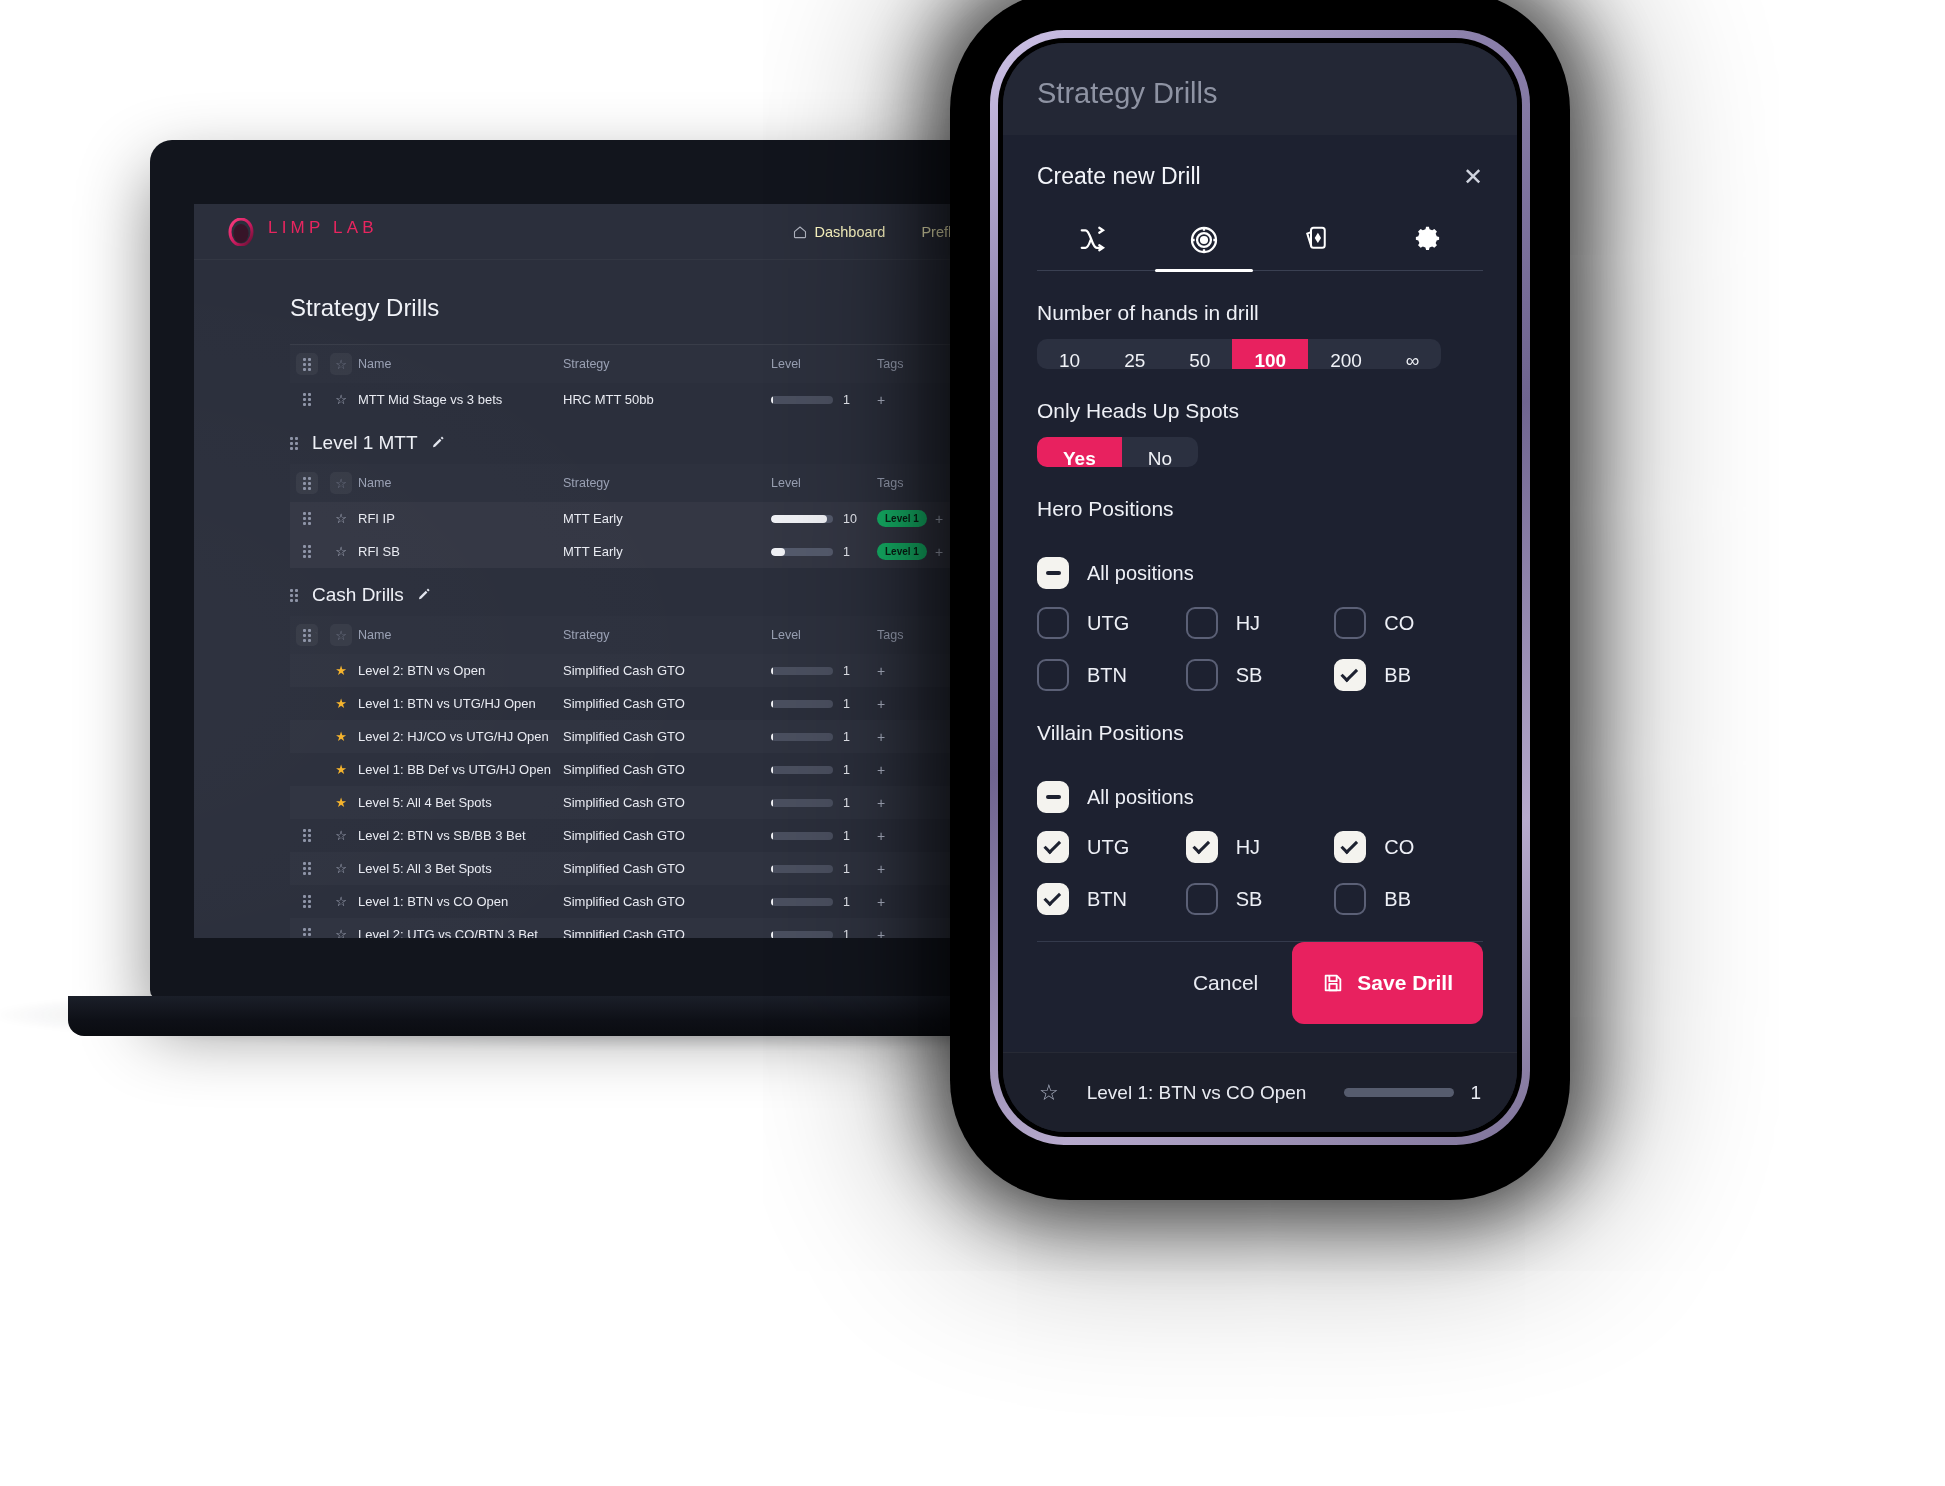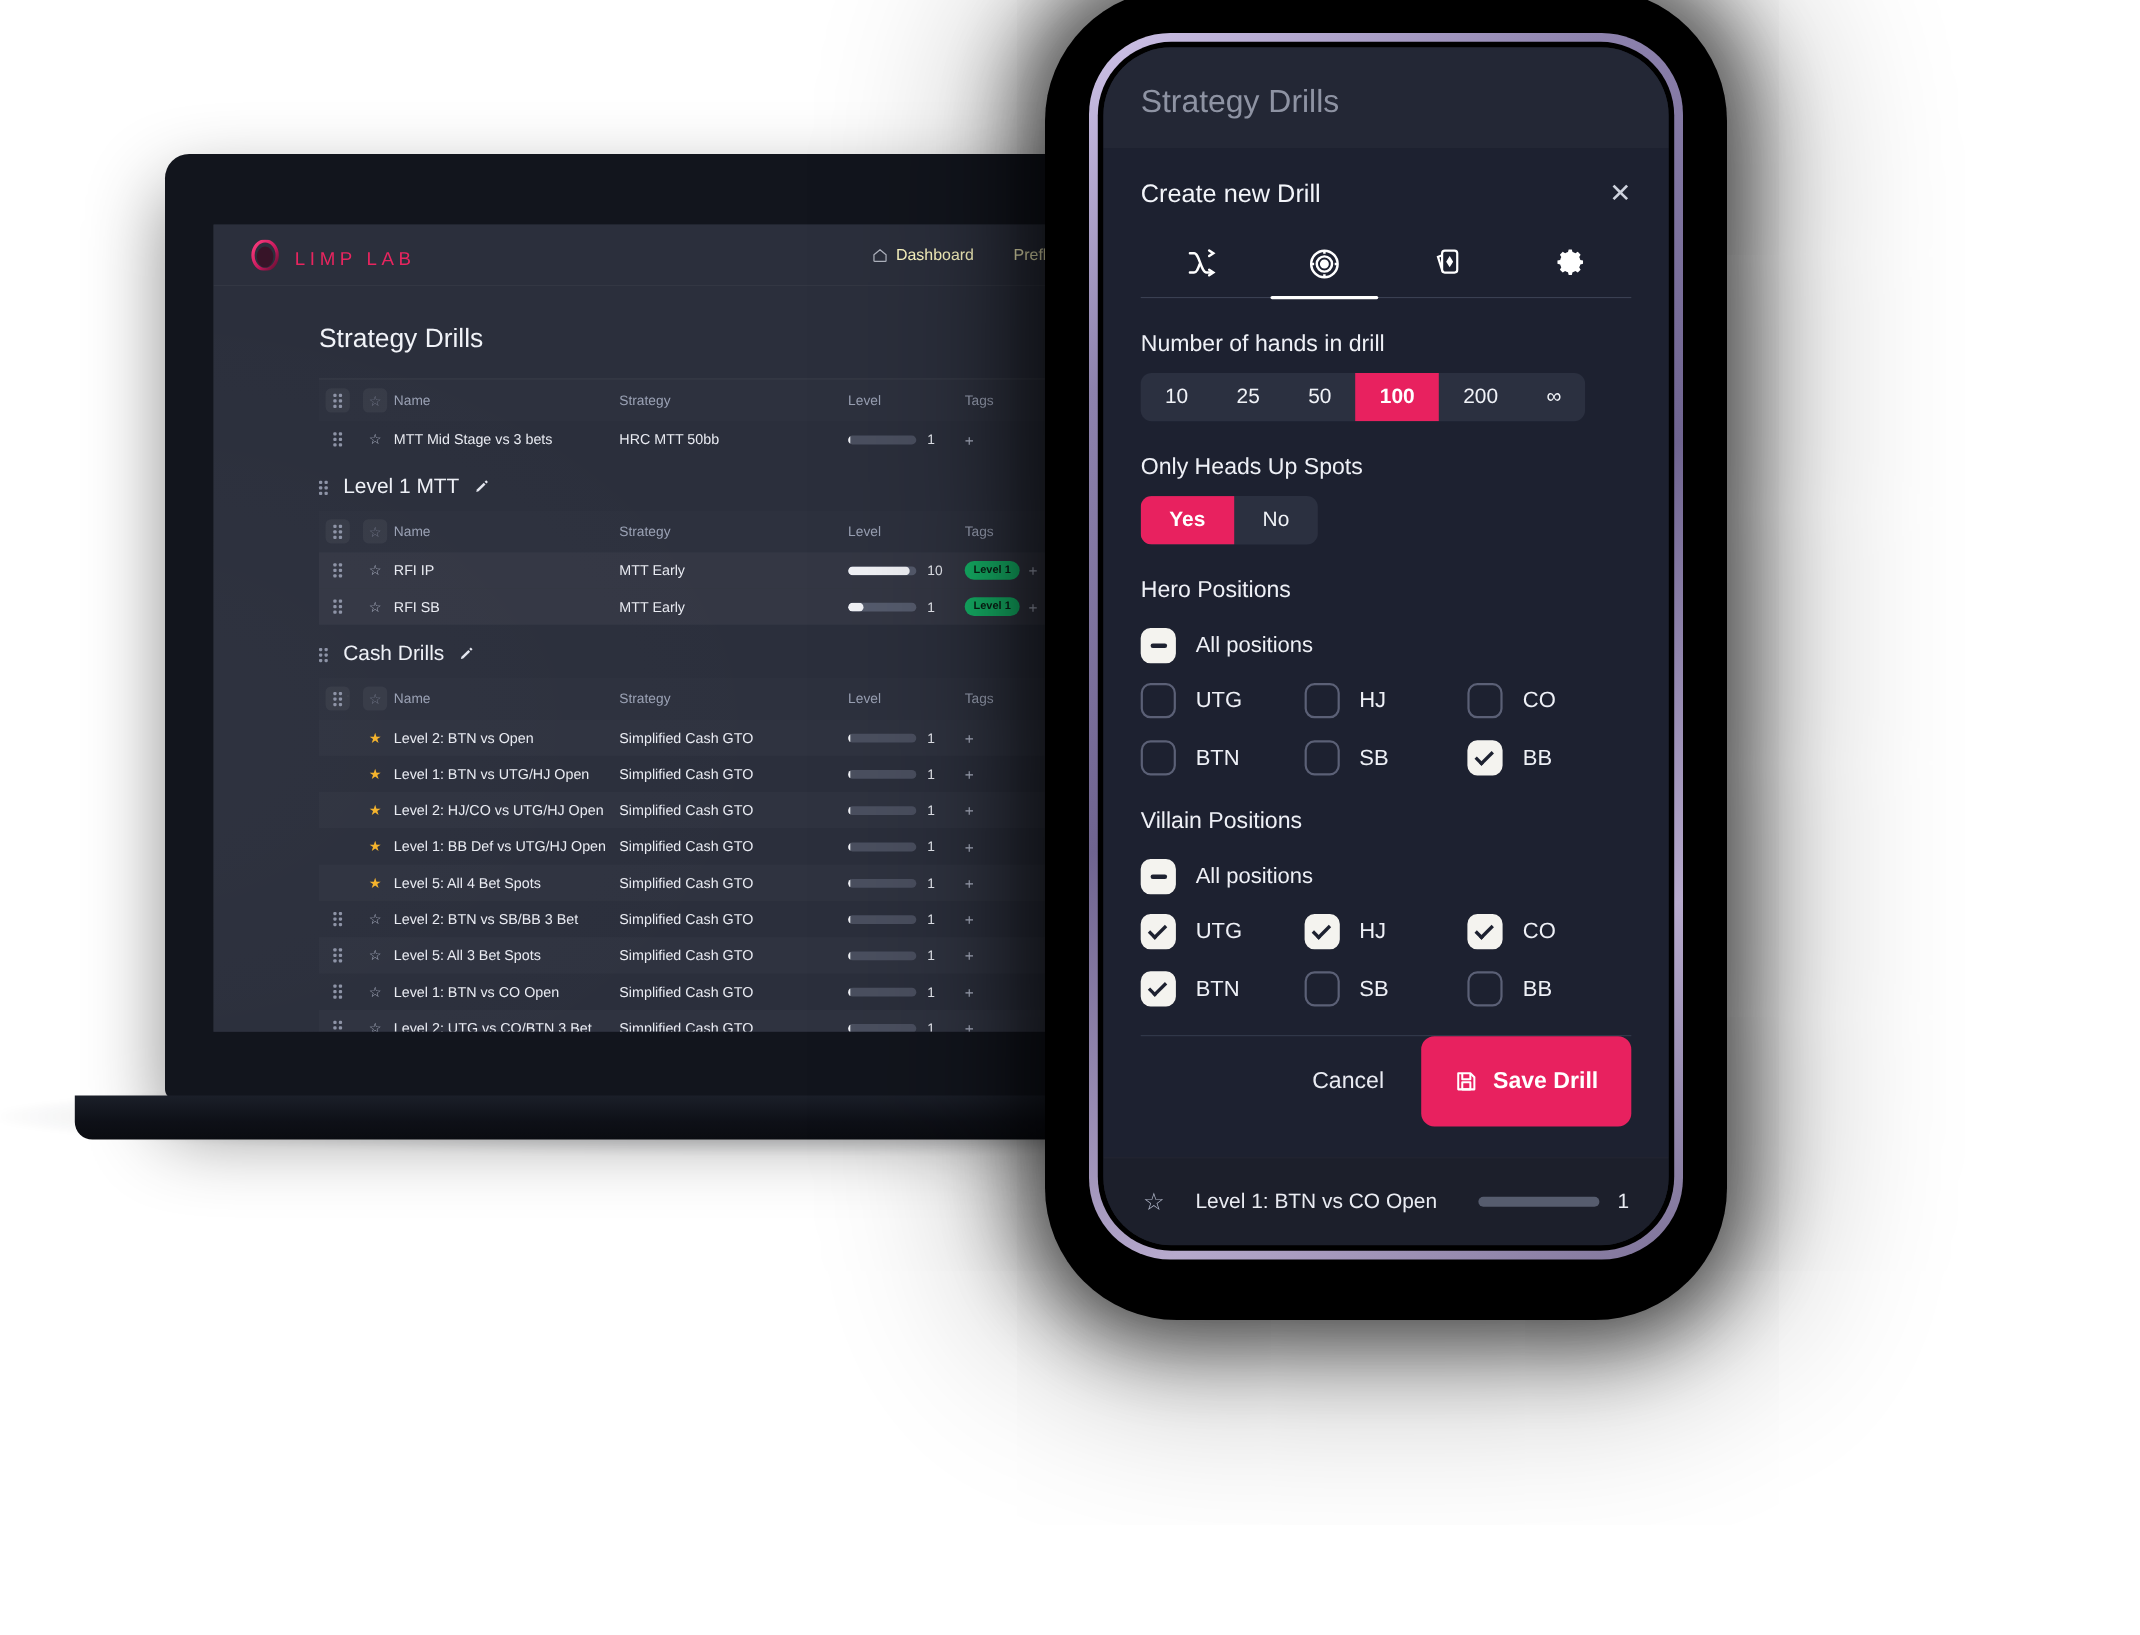--- a/index.html
+++ b/index.html
@@ -37,21 +37,21 @@
     position: absolute; left: 0px; top: 980px; width: 1420px; height: 70px;
     background: radial-gradient(ellipse at center, rgba(20,24,34,.40) 0%, rgba(255,255,255,0) 72%);
     filter: blur(2px);
   }
 
   
   .app-header {
     height: 56px; background: #2b2f3c; display: flex; align-items: center;
     padding: 0 34px; border-bottom: 1px solid rgba(255,255,255,.04);
   }
-  .brand { display:flex; align-items:flex-end; gap:14px; }
+  .brand { display:flex; align-items:flex-start; gap:14px; }
   .brand-mark { width: 26px; height: 28px; }
   .brand-text { color:#e8255f; font-size: 17px; letter-spacing: 4.2px; font-weight: 400; }
   .nav { margin-left:auto; display:flex; align-items:center; gap: 36px; padding-right: 10px;}
   .nav-item { color:#fef9c3; font-size: 14.5px; display:flex; align-items:center; gap:7px; cursor:pointer; white-space:nowrap;}
   .nav-ico { width:14px; height:14px; display:inline-block; opacity:.85;}
 
   .app-body { background:#2b2f3c; height: calc(100% - 56px); padding: 0 0 0 0; position:relative; overflow:hidden;}
   .app-body:after{
     content:""; position:absolute; inset:0;
     background: radial-gradient(circle at 12% 55%, rgba(255,255,255,.025) 0 1px, transparent 1px),
@@ -143,21 +143,21 @@
   .tab.active:after{ content:""; position:absolute; left:6%; right:6%; bottom:-1.5px; height:3px; background:#fff; border-radius:2px;}
 
   .sect-label { color:#eef0f6; font-size: 21px; margin-top: 30px; }
   .seg {
     margin-top: 14px; display:inline-flex; background:#2b3040; border-radius: 10px; overflow:hidden; align-self:flex-start;
   }
   .seg .opt { padding: 11px 22px; color:#f0f2f7; font-size: 19px; min-width: 56px; text-align:center; }
   .seg .opt.sel { background:#e8215f; color:#fff; font-weight:600;}
   .seg.yn .opt { padding: 11px 26px; }
 
-  .cb-row { display:flex; align-items:center; gap:18px; margin-top: 22px;}
+  .cb-row { display:flex; align-items:center; gap:18px; margin-top: 36px;}
   .cb-grid { display:grid; grid-template-columns: repeat(3, 1fr); row-gap: 20px; margin-top: 18px;}
   .cb { display:flex; align-items:center; gap:18px;}
   .box {
     width: 32px; height: 32px; border-radius: 9px; border: 2px solid #5b6076;
     display:flex; align-items:center; justify-content:center; flex: 0 0 auto;
   }
   .box.checked { background:#f4f3ef; border-color:#f4f3ef; }
   .box.indet { background:#f4f3ef; border-color:#f4f3ef; }
   .box .tick { width:16px; height:9px; border-left:3.5px solid #1d2130; border-bottom:3.5px solid #1d2130; transform: rotate(-45deg) translate(1px,-2px); }
   .box .dash { width:15px; height:4px; background:#1d2130; border-radius:2px;}

